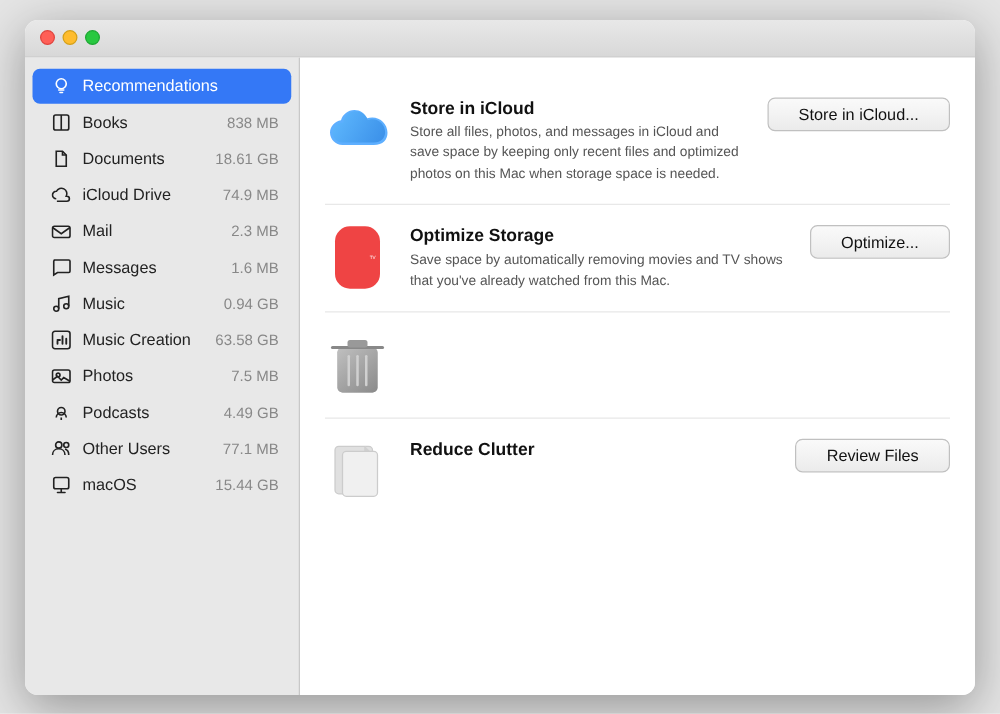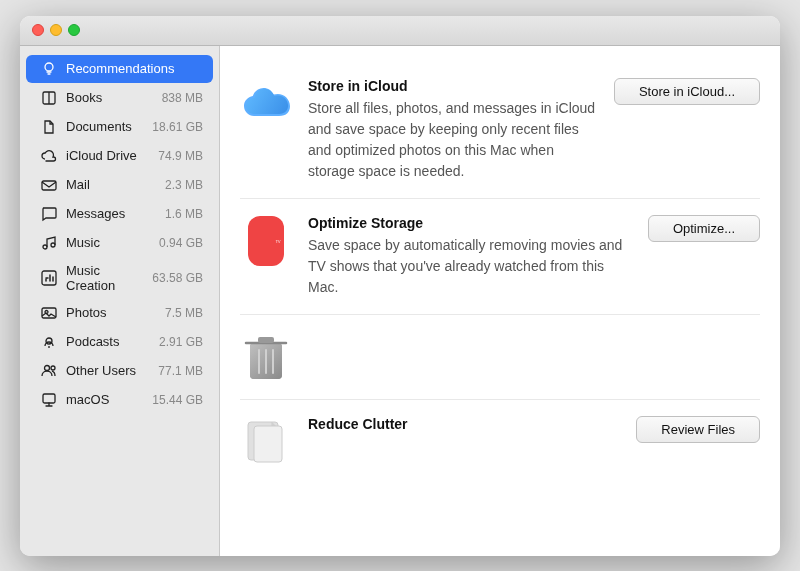--- a/index.html
+++ b/index.html
@@ -53,21 +53,21 @@
       font-weight: 500;
       color: #333;
     }
     .content {
       display: flex;
       flex: 1;
       overflow: hidden;
     }
     
     .sidebar {
-      width: 200px;
+      width: 220px;
       background: #e8e8e8;
       border-right: 1px solid #c8c8c8;
       overflow-y: auto;
       padding: 8px 0;
     }
     .sidebar-item {
       display: flex;
       align-items: center;
       padding: 5px 10px 5px 14px;
       cursor: pointer;
@@ -127,21 +127,21 @@
     .card-text {
       flex: 1;
     }
     .card-title {
       font-size: 14px;
       font-weight: 700;
       color: #111;
       margin-bottom: 4px;
     }
     .card-desc {
-      font-size: 14px;
+      font-size: 11px;
       color: #555;
       line-height: 1.5;
     }
     .card-action {
       display: flex;
       align-items: center;
       flex-shrink: 0;
     }
     .action-btn {
       background: linear-gradient(to bottom, #fafafa, #ebebeb);
@@ -265,21 +265,21 @@
         </div>
         <div class="sidebar-item">
           <span class="item-icon">
             <svg width="16" height="16" viewBox="0 0 16 16" fill="none">
               <circle cx="8" cy="7" r="3" stroke="currentColor" stroke-width="1.3"></circle>
               <path d="M4 12c0-2.2 1.8-4 4-4s4 1.8 4 4" stroke="currentColor" stroke-width="1.3"></path>
               <line x1="8" y1="14" x2="8" y2="12" stroke="currentColor" stroke-width="1.3"></line>
             </svg>
           </span>
           <span class="item-label">Podcasts</span>
-          <span class="item-size">2.91 GB</span>
+          <span class="item-size">4.49 GB</span>
         </div>
         <div class="sidebar-item">
           <span class="item-icon">
             <svg width="16" height="16" viewBox="0 0 16 16" fill="none">
               <circle cx="6" cy="5" r="2.5" stroke="currentColor" stroke-width="1.3"></circle>
               <path d="M1 13c0-3 2.2-5 5-5s5 2 5 5" stroke="currentColor" stroke-width="1.3"></path>
               <circle cx="12" cy="5" r="2" stroke="currentColor" stroke-width="1.3"></circle>
               <path d="M11 8.2c1.8.5 3 2 3 4.8" stroke="currentColor" stroke-width="1.3"></path>
             </svg>
           </span>

